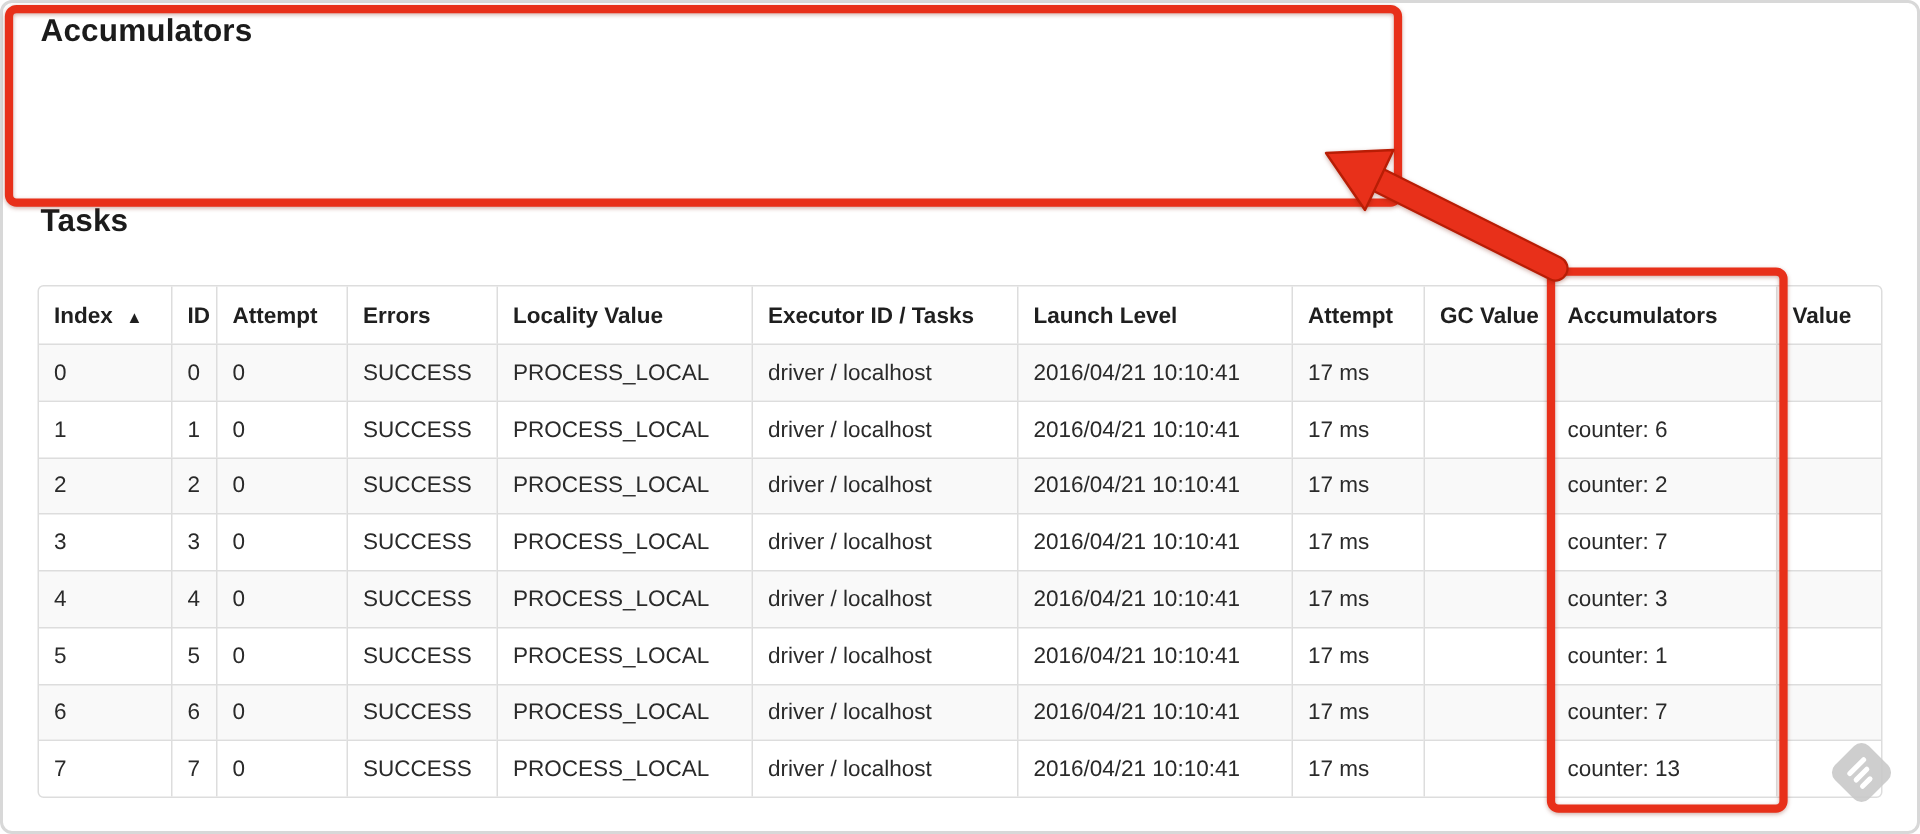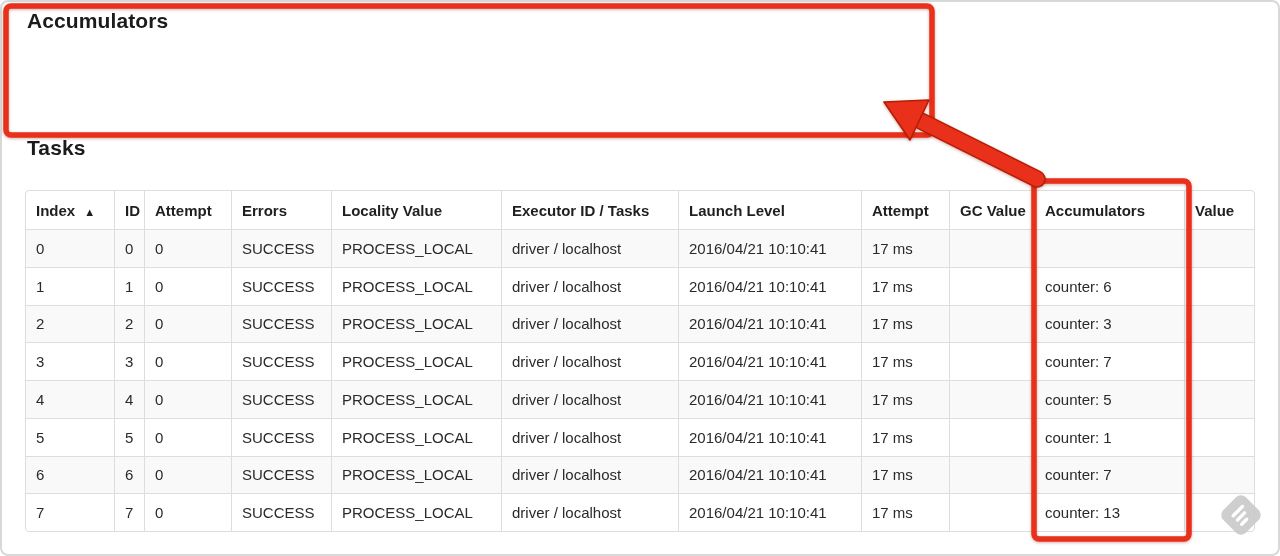--- a/index.html
+++ b/index.html
@@ -145,21 +145,21 @@
         <tr>
           <td>2</td>
           <td>2</td>
           <td>0</td>
           <td>SUCCESS</td>
           <td>PROCESS_LOCAL</td>
           <td>driver / localhost</td>
           <td>2016/04/21 10:10:41</td>
           <td>17 ms</td>
           <td></td>
-          <td>counter: 3</td>
+          <td>counter: 2</td>
           <td></td>
         </tr>
         <tr>
           <td>3</td>
           <td>3</td>
           <td>0</td>
           <td>SUCCESS</td>
           <td>PROCESS_LOCAL</td>
           <td>driver / localhost</td>
           <td>2016/04/21 10:10:41</td>
@@ -171,21 +171,21 @@
         <tr>
           <td>4</td>
           <td>4</td>
           <td>0</td>
           <td>SUCCESS</td>
           <td>PROCESS_LOCAL</td>
           <td>driver / localhost</td>
           <td>2016/04/21 10:10:41</td>
           <td>17 ms</td>
           <td></td>
-          <td>counter: 5</td>
+          <td>counter: 3</td>
           <td></td>
         </tr>
         <tr>
           <td>5</td>
           <td>5</td>
           <td>0</td>
           <td>SUCCESS</td>
           <td>PROCESS_LOCAL</td>
           <td>driver / localhost</td>
           <td>2016/04/21 10:10:41</td>

